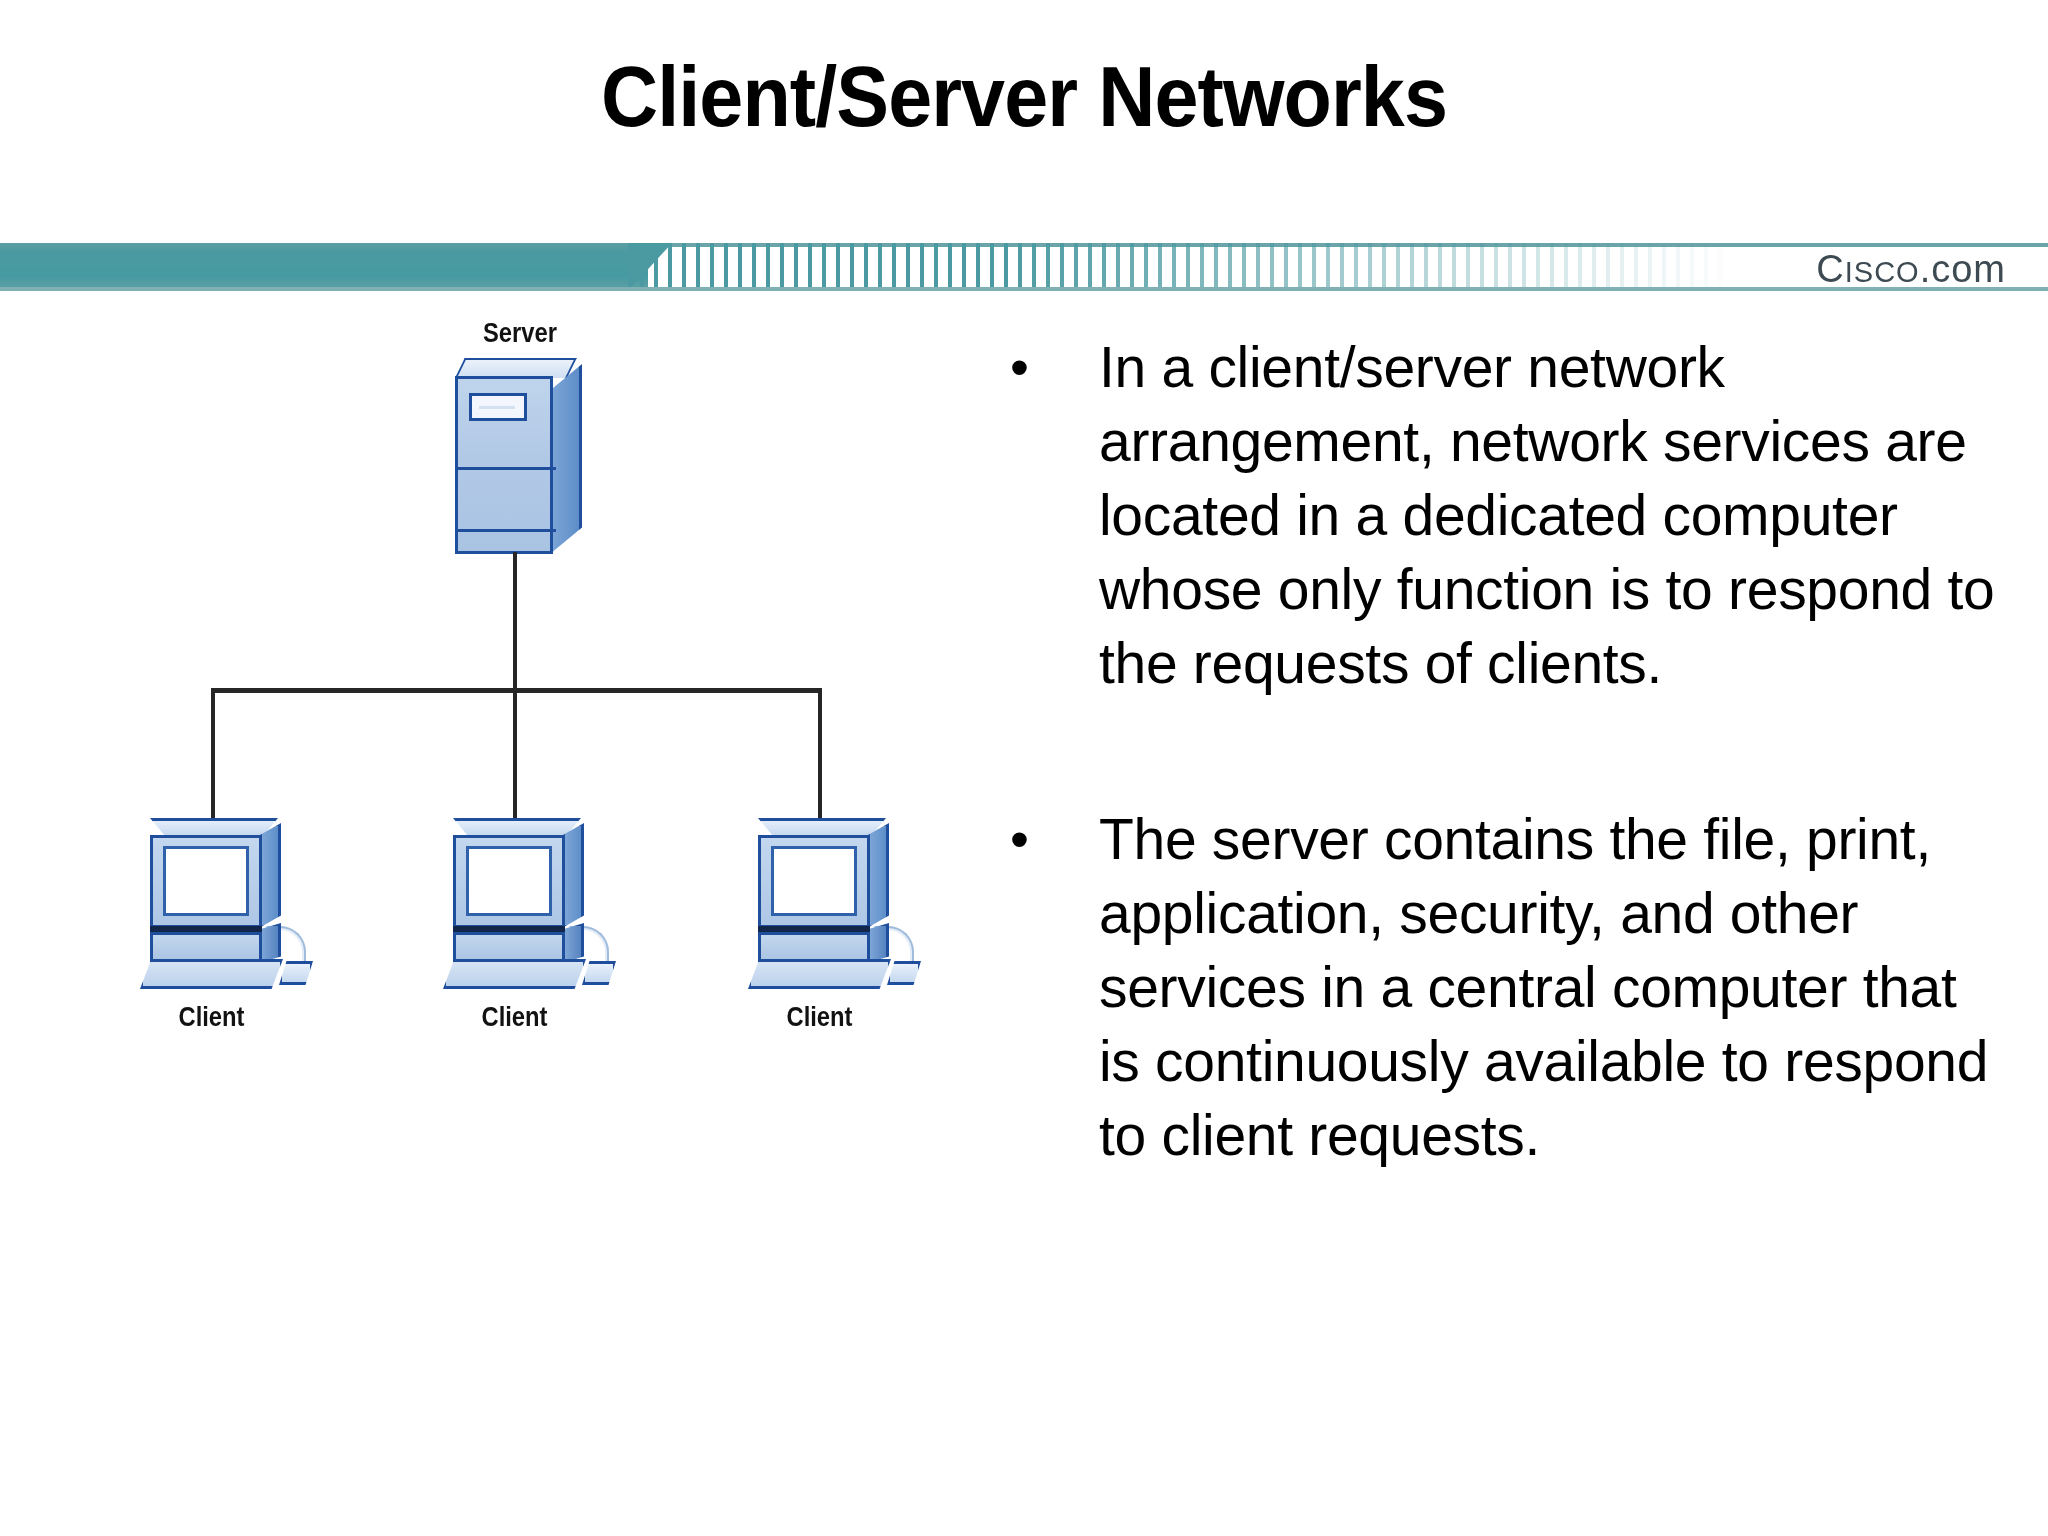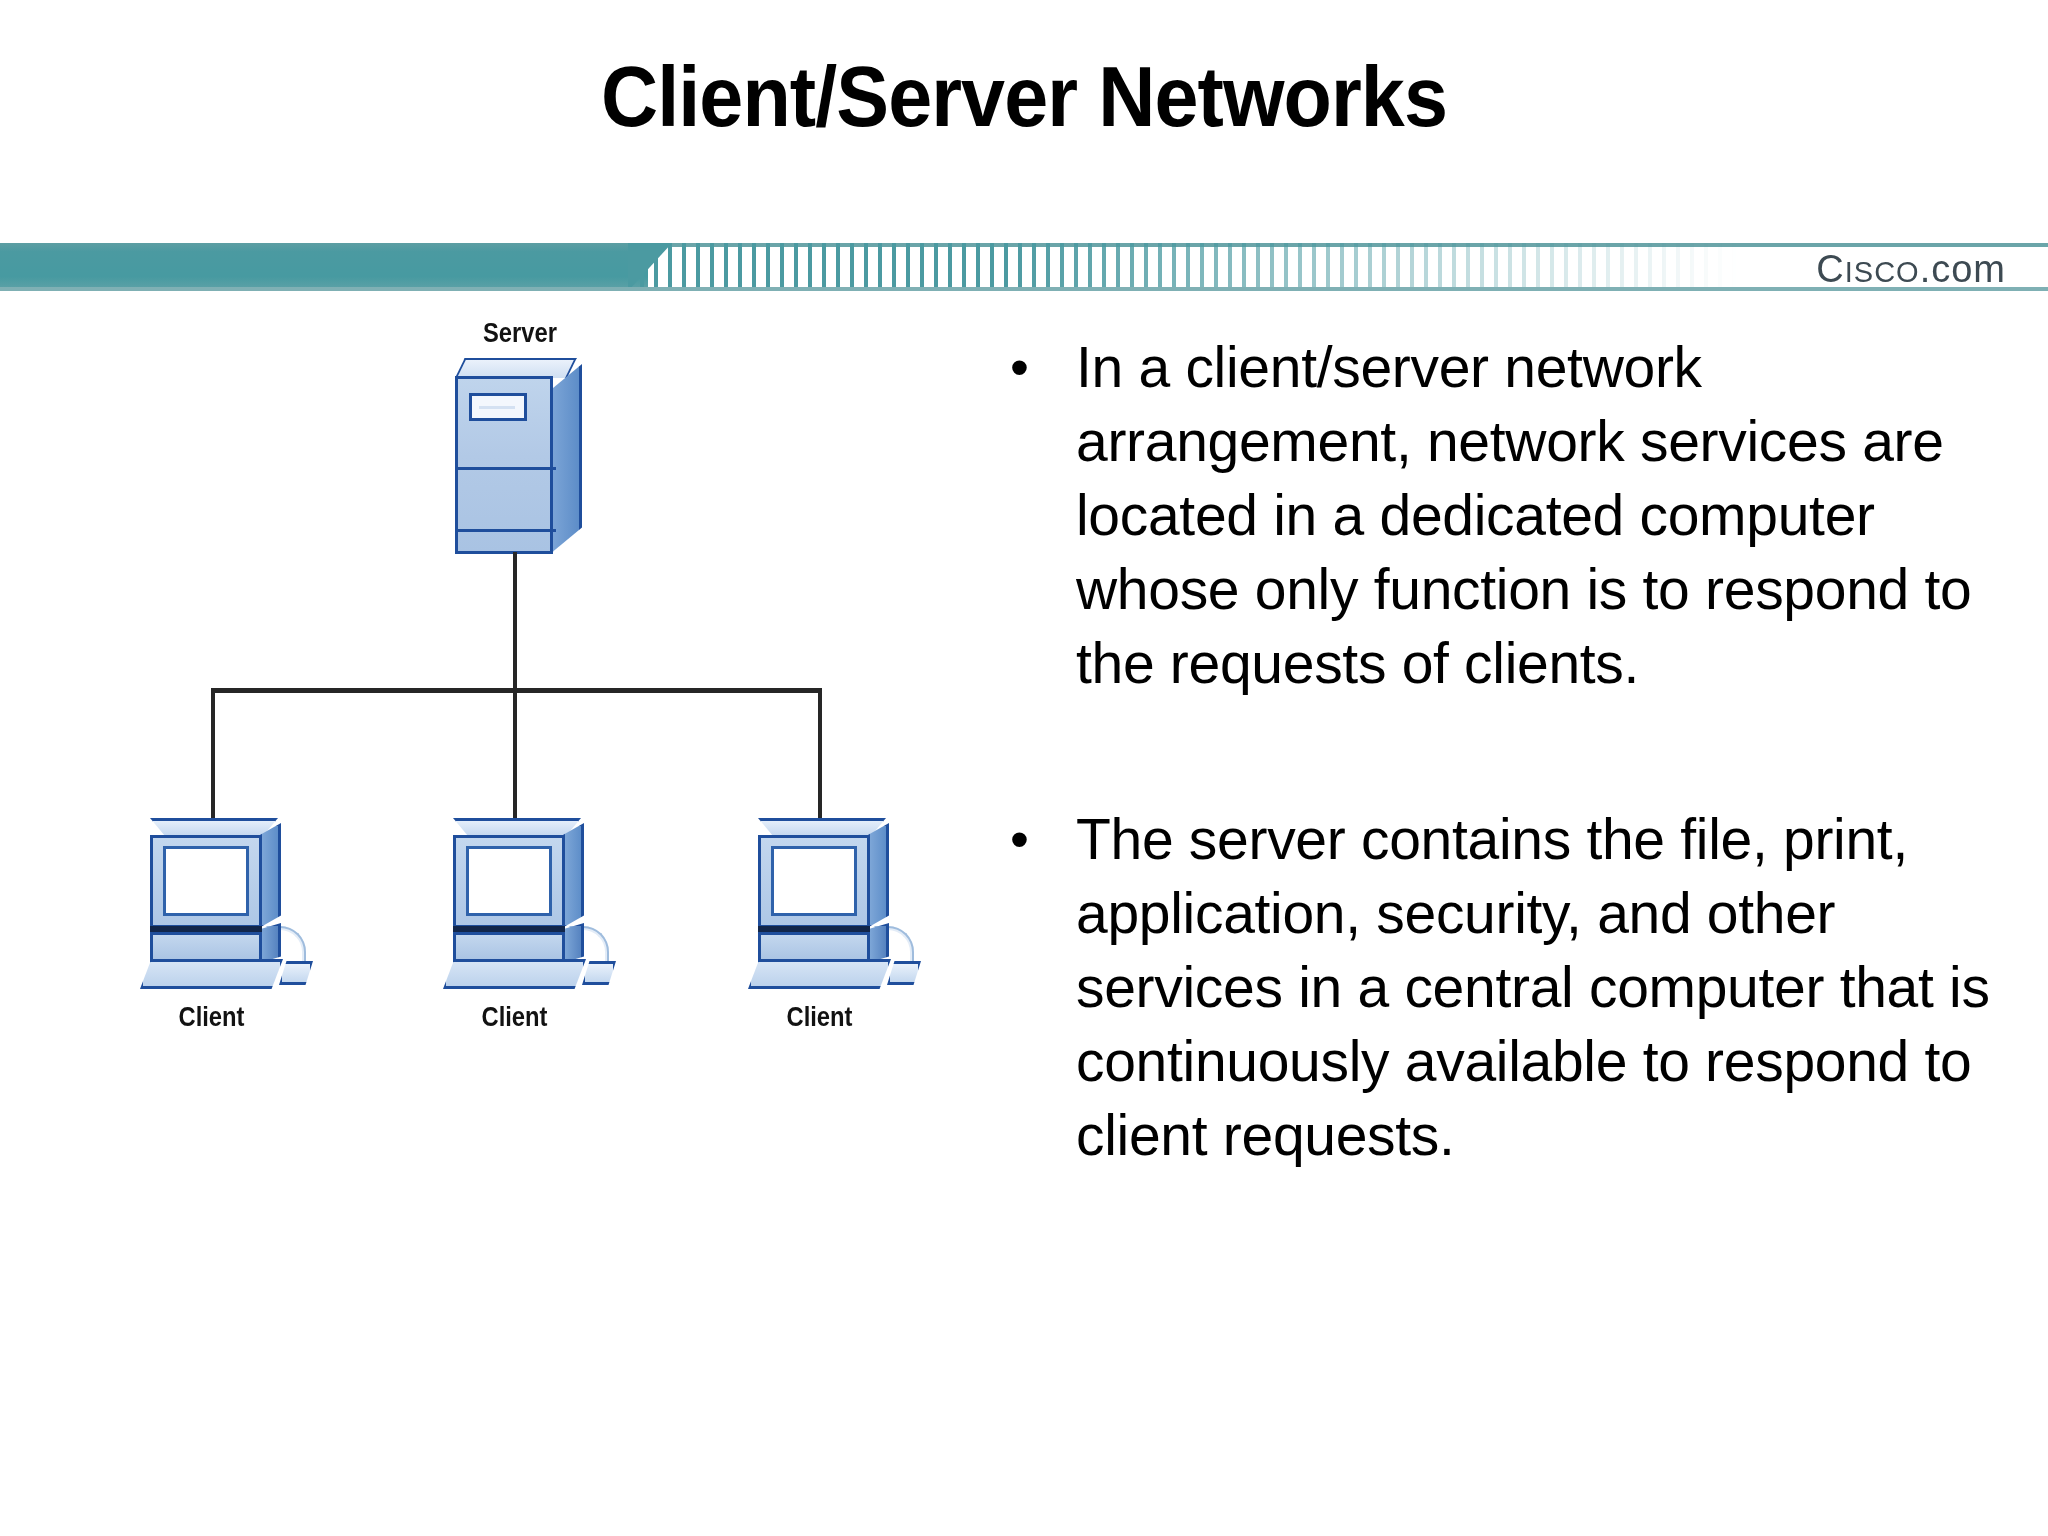--- a/index.html
+++ b/index.html
@@ -321,20 +321,21 @@
     padding-left: 12px;
     box-sizing: border-box;
   }
   .bullet-text {
     flex: 1 1 auto;
     font-family: "Liberation Sans", sans-serif;
     font-size: 57px;
     line-height: 74px;
     color: #000000;
     letter-spacing: -0.3px;
+    margin-left: 23px;
   }
 </style>
 </head>
 <body>
 
 <div class="slide-title">Client/Server Networks</div>
 
 <div class="banner">
   <div class="banner-toprule"></div>
   <div class="banner-solid"></div>

